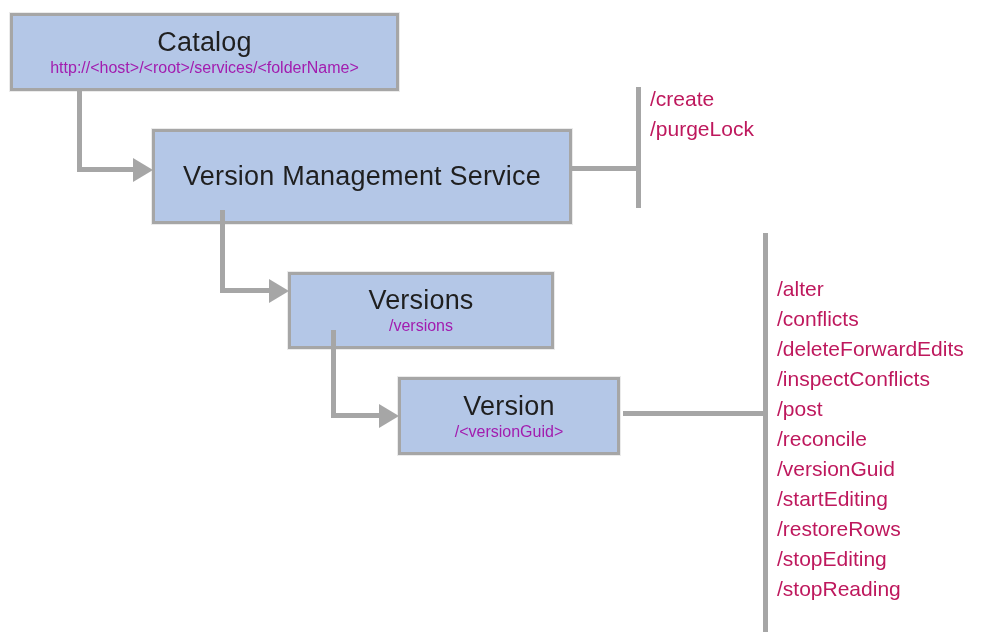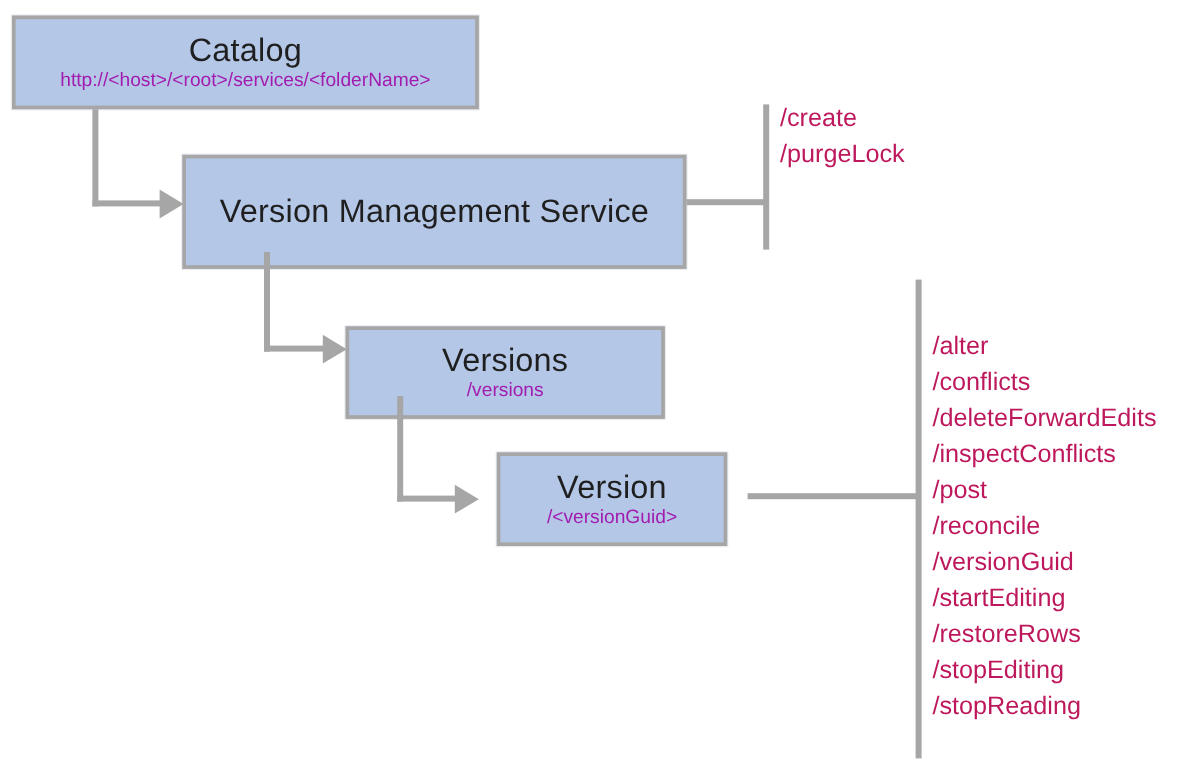--- a/index.html
+++ b/index.html
@@ -39,21 +39,21 @@
   .node .subtitle {
     color: #a21caf;
     font-size: 16px;
     line-height: 20px;
     font-weight: 400;
     white-space: nowrap;
   }
   #box-catalog  { left: 10px;  top: 13px;  width: 389px; height: 78px; }
   #box-vms      { left: 152px; top: 129px; width: 420px; height: 95px; }
   #box-versions { left: 288px; top: 253px; width: 266px; height: 77px; margin-top: 19px; }
-  #box-version  { left: 414px; top: 377px; width: 192px; height: 78px; }
+  #box-version  { left: 398px; top: 377px; width: 222px; height: 78px; }
 
   
   .conn {
     position: absolute;
     background: #a6a6a6;
   }
   .arrowhead {
     position: absolute;
     width: 0;
     height: 0;

